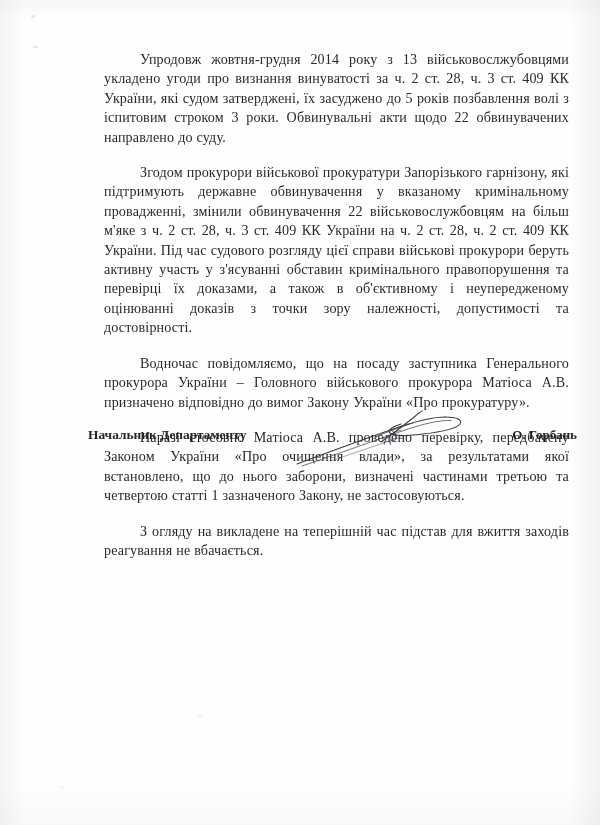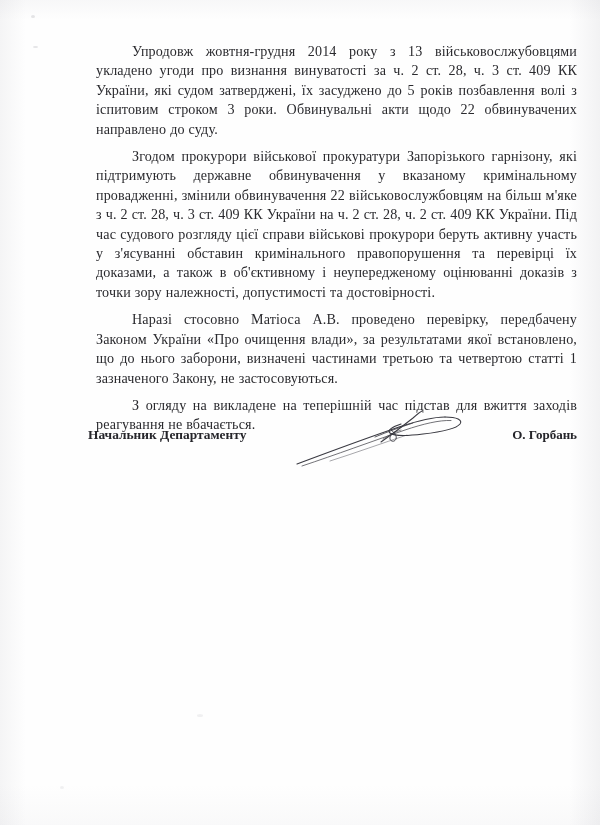--- a/index.html
+++ b/index.html
@@ -41,21 +41,21 @@
   }
 
   #body-text {
     position: absolute;
     left: 88px;
     top: 34px;
     width: 497px;
   }
 
   .para {
-    margin: 8px;
+    margin: 16px;
     text-align: justify;
     text-justify: inter-word;
     text-indent: 36px;
     font-size: 14.1px;
     line-height: 19.4px;
     color: #2a2a2e;
     letter-spacing: 0.01em;
     word-spacing: 0.02em;
   }
   .para + .para {
@@ -108,20 +108,21 @@
   <div class="scan-tint"></div>
 
   <div class="speck" style="left:31px;top:15px;width:4px;height:3px;"></div>
   <div class="speck" style="left:33px;top:46px;width:5px;height:2px;"></div>
   <div class="speck" style="left:197px;top:714px;width:6px;height:3px;opacity:.3;"></div>
   <div class="speck" style="left:60px;top:786px;width:4px;height:3px;opacity:.3;"></div>
 
   <div id="body-text">
     <p class="para">Упродовж жовтня-грудня 2014 року з 13 військовослжубовцями укладено угоди про визнання винуватості за ч. 2 ст. 28, ч. 3 ст. 409 КК України, які судом затверджені, їх засуджено до 5 років позбавлення волі з іспитовим строком 3 роки. Обвинувальні акти щодо 22 обвинувачених направлено до суду.</p>
     <p class="para">Згодом прокурори військової прокуратури Запорізького гарнізону, які підтримують державне обвинувачення у вказаному кримінальному провадженні, змінили обвинувачення 22 військовослужбовцям на більш м'яке з ч. 2 ст. 28, ч. 3 ст. 409 КК України на ч. 2 ст. 28, ч. 2 ст. 409 КК України. Під час судового розгляду цієї справи військові прокурори беруть активну участь у з'ясуванні обставин кримінального правопорушення та перевірці їх доказами, а також в об'єктивному і неупередженому оцінюванні доказів з точки зору належності, допустимості та достовірності.</p>
+    <p class="para">Водночас повідомляємо, що на посаду заступника Генерального прокурора України – Головного військового прокурора Матіоса А.В. призначено відповідно до вимог Закону України «Про прокуратуру».</p>
     <p class="para">Наразі стосовно Матіоса А.В. проведено перевірку, передбачену Законом України «Про очищення влади», за результатами якої встановлено, що до нього заборони, визначені частинами третьою та четвертою статті 1 зазначеного Закону, не застосовуються.</p>
     <p class="para">З огляду на викладене на теперішній час підстав для вжиття заходів реагування не вбачається.</p>
   </div>
 
   <div id="signature-block">
     <div class="sign-row">
       <div class="sign-title"><span>Начальник Департаменту</span><br></div>
       <div class="sign-name">О. Горбань</div>
     </div>
   </div>

